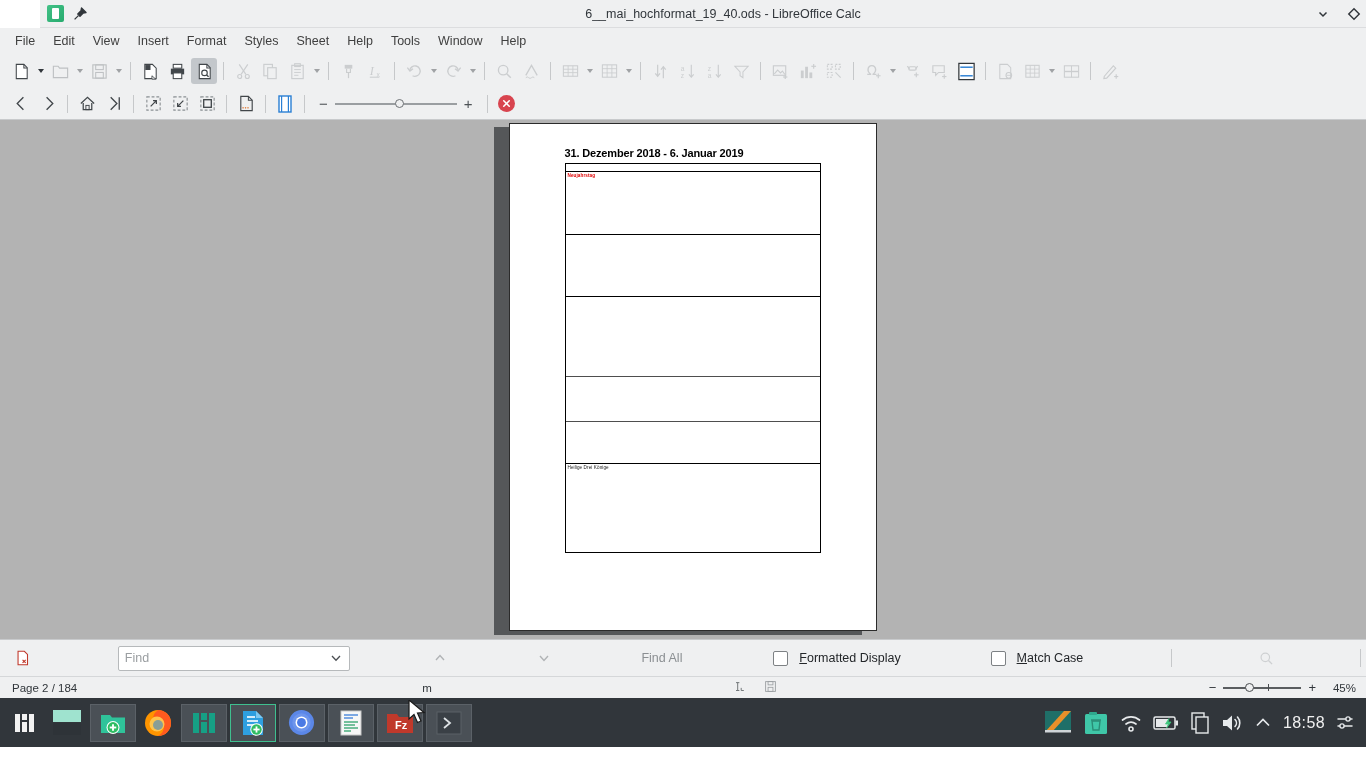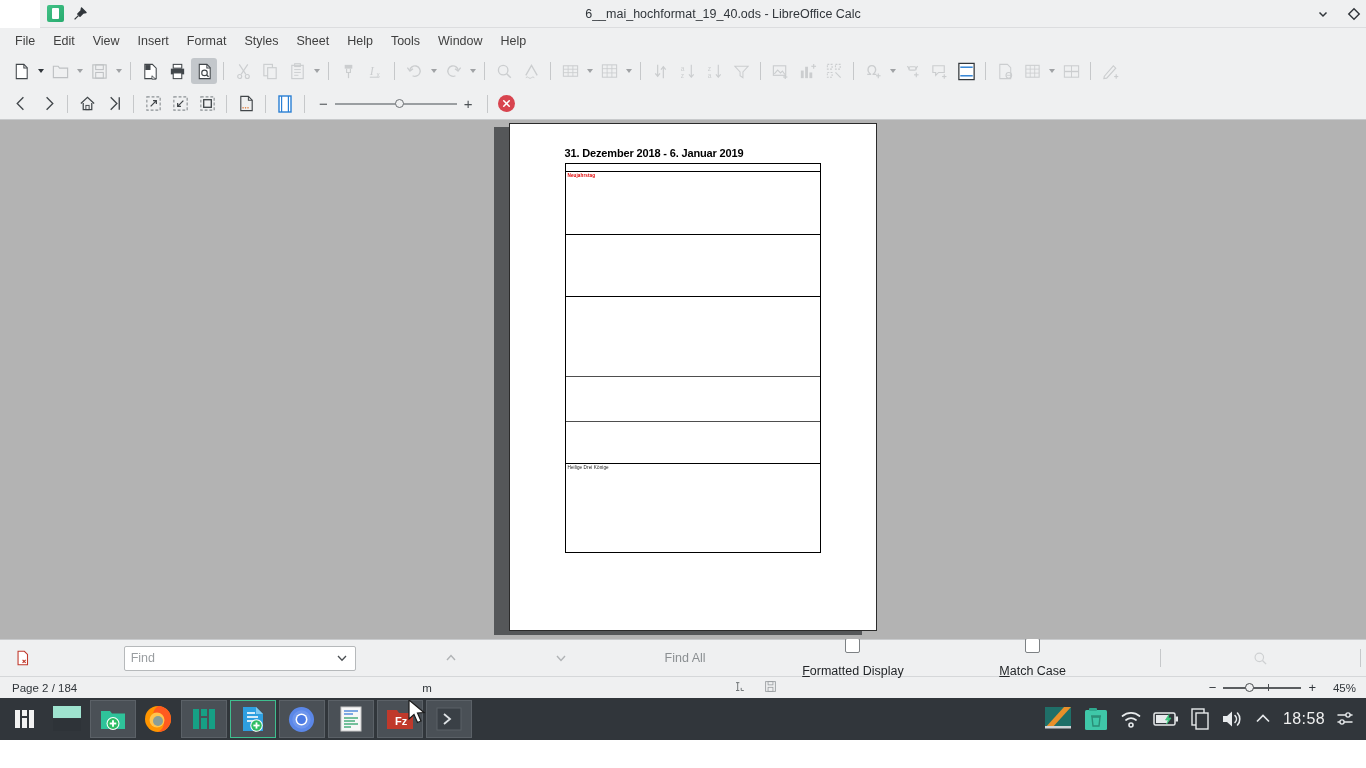--- a/index.html
+++ b/index.html
@@ -171,21 +171,21 @@
     font-size: 12.5px; font-family: "Liberation Sans", sans-serif;
     color: #232629; background: transparent;
   }
   .find-combo input::placeholder { color: #9a9ea1; }
   .combo-arrow { width: 14px; height: 14px; display:flex; align-items:center; justify-content:center; cursor:pointer;}
   .find-nav { width: 28px; height: 26px; display:flex; align-items:center; justify-content:center; opacity:.42;}
   .find-all {
     font-size: 12.5px; color: #8b8f92;
     padding: 0 8px; cursor: default;
   }
-  .cbox-wrap { display: flex; align-items: center; gap: 11px; padding: 0 7px; cursor: pointer; flex-direction: column; }
+  .cbox-wrap { display: flex; align-items: center; gap: 11px; padding: 0 7px; cursor: pointer; }
   .cbox {
     width: 15px; height: 15px;
     border: 1px solid #7d8184; background: #fff; border-radius: 2px;
   }
   .cbox-label { font-size: 12.5px; color: #232629; }
   .cbox-label u { text-decoration: underline; }
   .find-search-icon { width: 26px; height: 26px; display:flex;align-items:center;justify-content:center; opacity:.38;}
 
   
   .statusbar {
@@ -205,21 +205,21 @@
     position: absolute; left: 22px; top: -4px;
     width: 9px; height: 9px; border-radius: 50%;
     background: #eff0f1; border: 1.4px solid #4a4d50;
   }
   .zs-tick { position:absolute; left:45px; top:-3px; width:1px; height:7px; background:#4a4d50;}
   .zs-sign { font-size: 13px; color: #31363b; cursor: pointer; line-height:1;}
   .zoom-pct { font-size: 11.5px; min-width: 30px; text-align: right; }
 
   
   .taskbar {
-    height: 42px; background: #31363b;
+    height: 49px; background: #31363b;
     display: flex; align-items: center;
     padding: 0 4px;
   }
   .tbk-btn {
     width: 40px; height: 38px;
     display: flex; align-items: center; justify-content: center;
     cursor: pointer; margin: 0 1px; border-radius: 2px;
   }
   .tbk-task {
     width: 46px; height: 38px;

